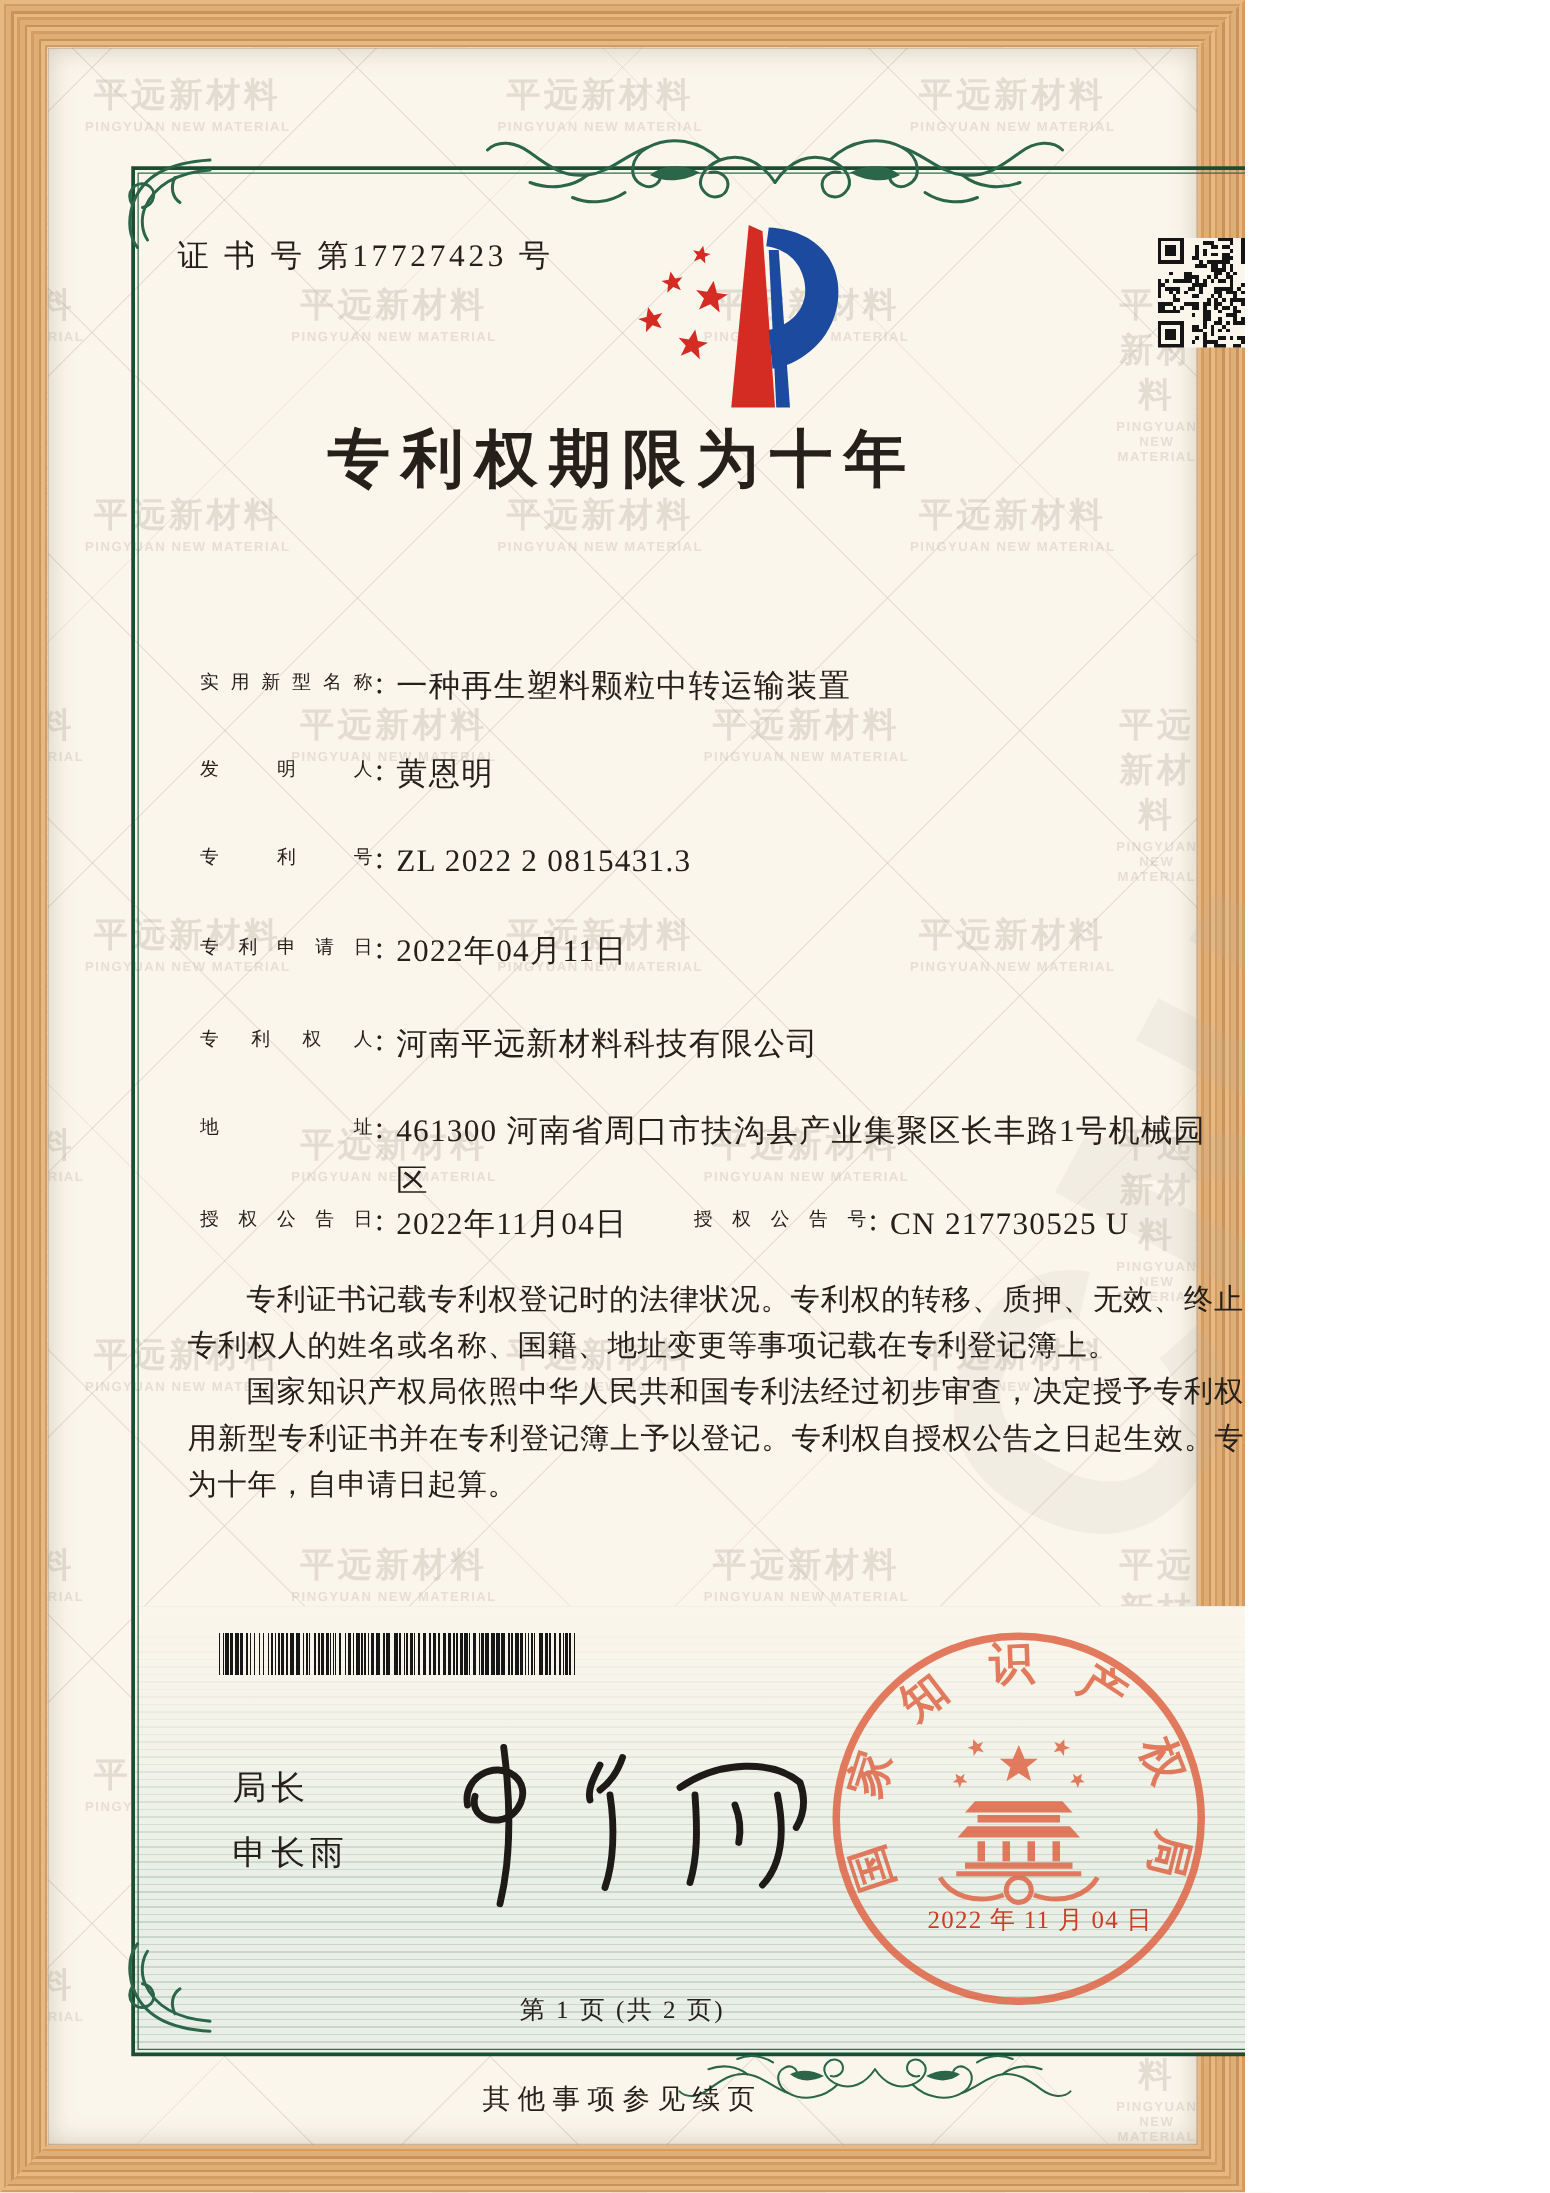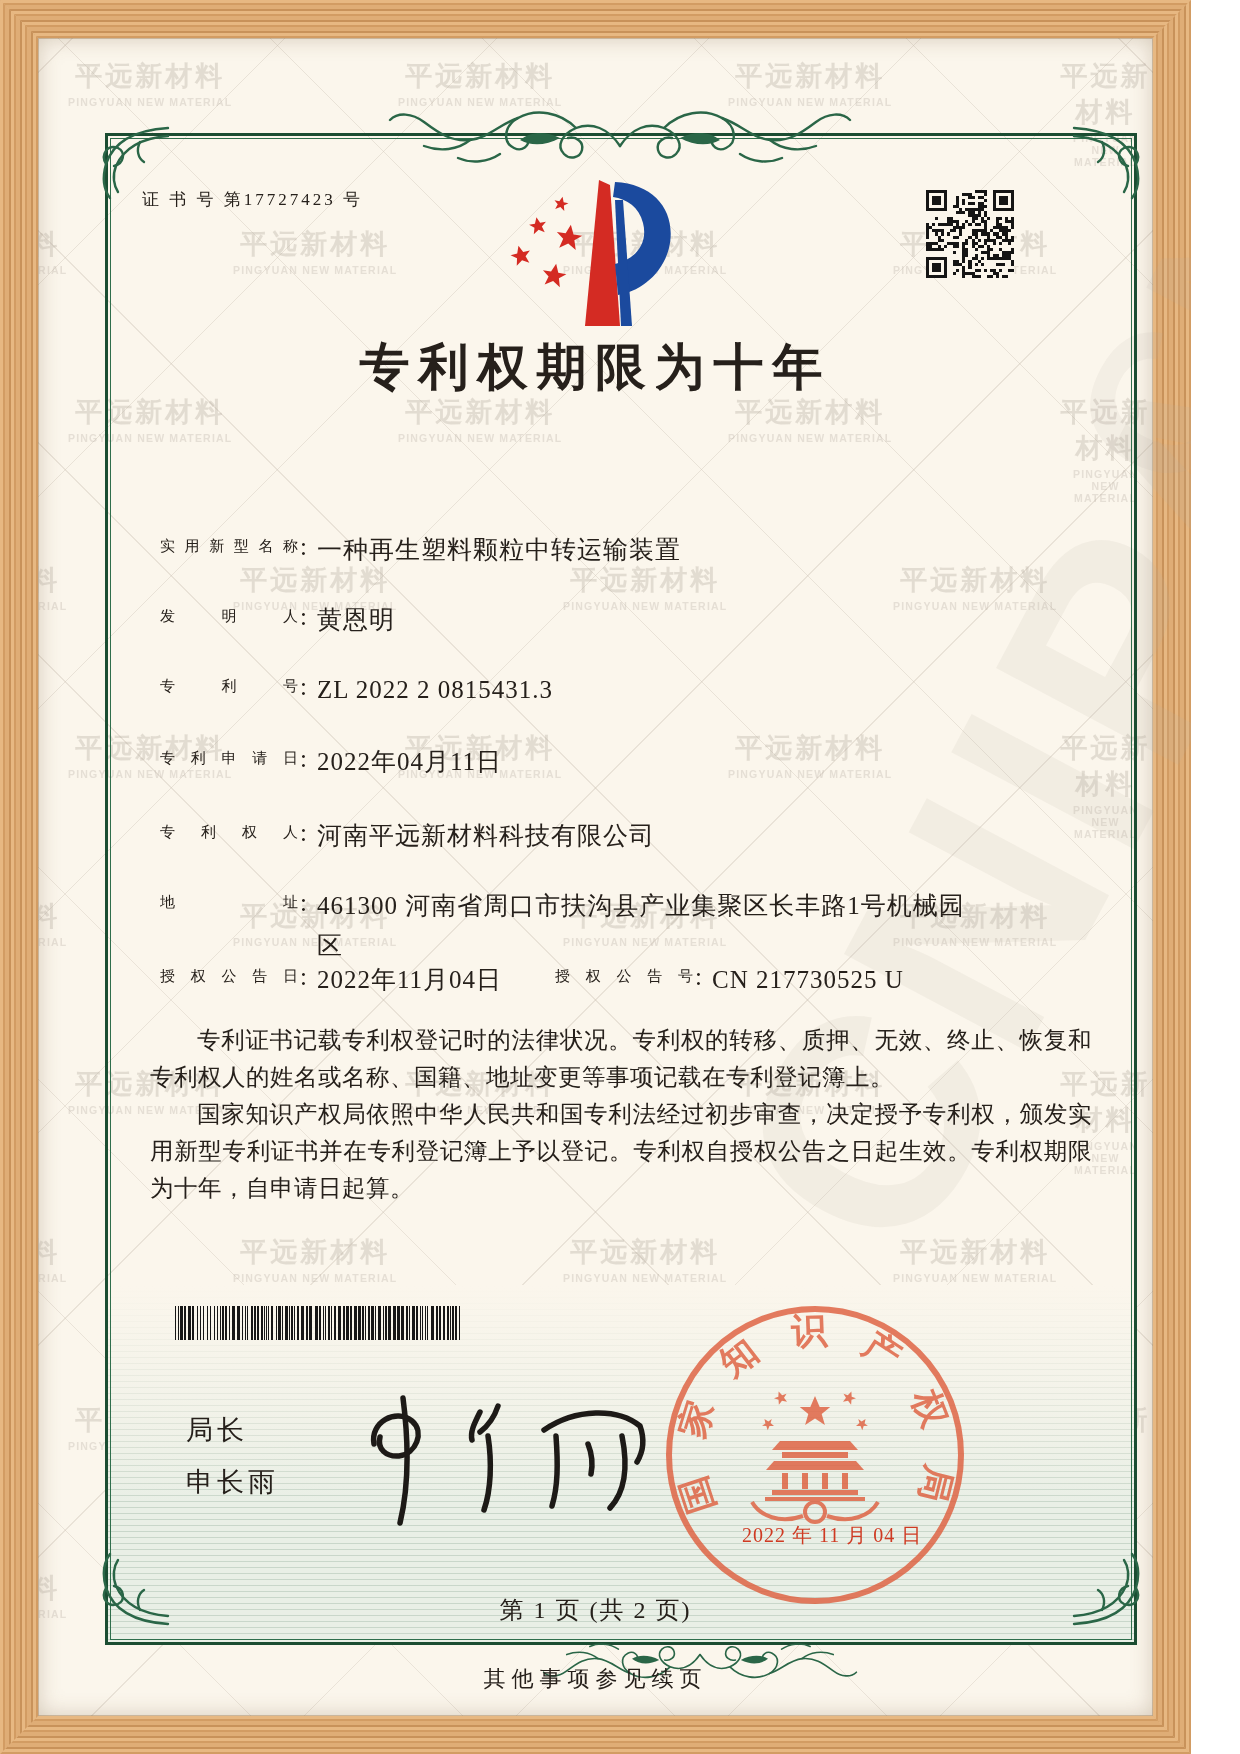--- a/index.html
+++ b/index.html
@@ -1,17 +1,17 @@
 <!DOCTYPE html>
 <html><head>
 <meta charset="utf-8">
 <style>
   html,body{margin:0;padding:0;}
   .page{
-    position:relative; width:1191px; height:1754px; overflow:hidden;
+    position:relative; width:996px; height:1754px; overflow:hidden;
     background:
       repeating-linear-gradient(180deg, rgba(255,255,255,.14) 0 2px, rgba(0,0,0,0) 2px 7px),
       repeating-linear-gradient(178deg, rgba(140,85,35,.18) 0 1px, rgba(0,0,0,0) 1px 5px),
       linear-gradient(180deg,#e3b27b,#d5a068 45%,#deab74);
     font-family:"Liberation Serif","DejaVu Serif",serif;
     color:#26201b;
     text-decoration:underline;
   }
   
   .wood{position:absolute;z-index:1;}
@@ -46,21 +46,21 @@
   .wavy::after{content:""; position:absolute; inset:0;
     background:linear-gradient(180deg,#fbf6ec 0,rgba(251,246,236,.55) 32%,rgba(251,246,236,0) 62%);}
 
   .green-border{position:absolute; left:105px; top:133px; width:1032px; height:1512px;
     z-index:5; box-sizing:border-box; border:3px solid #1b4d32;}
   .green-border::after{content:""; position:absolute; inset:2px; border:1px solid #2f6e4c;}
 
   .orn{position:absolute; z-index:6; pointer-events:none;}
   .content{position:absolute; inset:0; z-index:7;}
 
-  .cert-number{position:absolute; left:142px; top:188px; font-size:17px; letter-spacing:3px;}
+  .cert-number{position:absolute; left:142px; top:188px; font-size:25px; letter-spacing:3px;}
   .logo{position:absolute; left:468px; top:176px;}
   .qr{position:absolute; left:926px; top:190px;}
   .title{position:absolute; left:0; width:100%; top:334px; text-align:center;
     font-size:50px; font-weight:700; letter-spacing:9px;}
 
   .field{position:absolute; left:160px; width:940px; display:flex; align-items:flex-start; font-size:25px;}
   .flabel{display:inline-block; width:138px; font-size:15px; line-height:33px;
     text-align:justify; text-align-last:justify; flex:0 0 138px;}
   .colon{margin:0 10px 0 2px; line-height:33px;}
   .fvalue{line-height:40px; max-width:680px; letter-spacing:1px;}
@@ -72,21 +72,21 @@
 
   .barcode{position:absolute; left:175px; top:1306px; z-index:8;}
   .director{position:absolute; left:186px; z-index:8; font-size:27px; letter-spacing:4px;}
   .director-title{top:1412px;} .director-name{top:1464px;}
   .signature{position:absolute; left:352px; top:1382px; z-index:9;}
 
   .seal{position:absolute; left:660px; top:1300px; z-index:9; mix-blend-mode:multiply; opacity:.9;}
   .seal-date{position:absolute; left:742px; top:1522px; z-index:10; width:260px;
     color:#cf3a22; font-size:20px; letter-spacing:1px; font-weight:500;}
 
-  .page-indicator{position:absolute; left:0; width:100%; top:1594px; text-align:center; font-size:24px; z-index:8; letter-spacing:2px;}
+  .page-indicator{position:absolute; left:0; width:100%; top:1594px; text-align:center; font-size:20px; z-index:8; letter-spacing:2px;}
   .footer-note{position:absolute; left:0; width:100%; top:1664px; text-align:center; font-size:22px; z-index:8; letter-spacing:6px;}
 </style>
 </head>
 <body>
 
 <div class="page">
   <div class="wood wood-top"></div>
   <div class="wood wood-bottom"></div>
   <div class="wood wood-left"></div>
   <div class="wood wood-right"></div>

